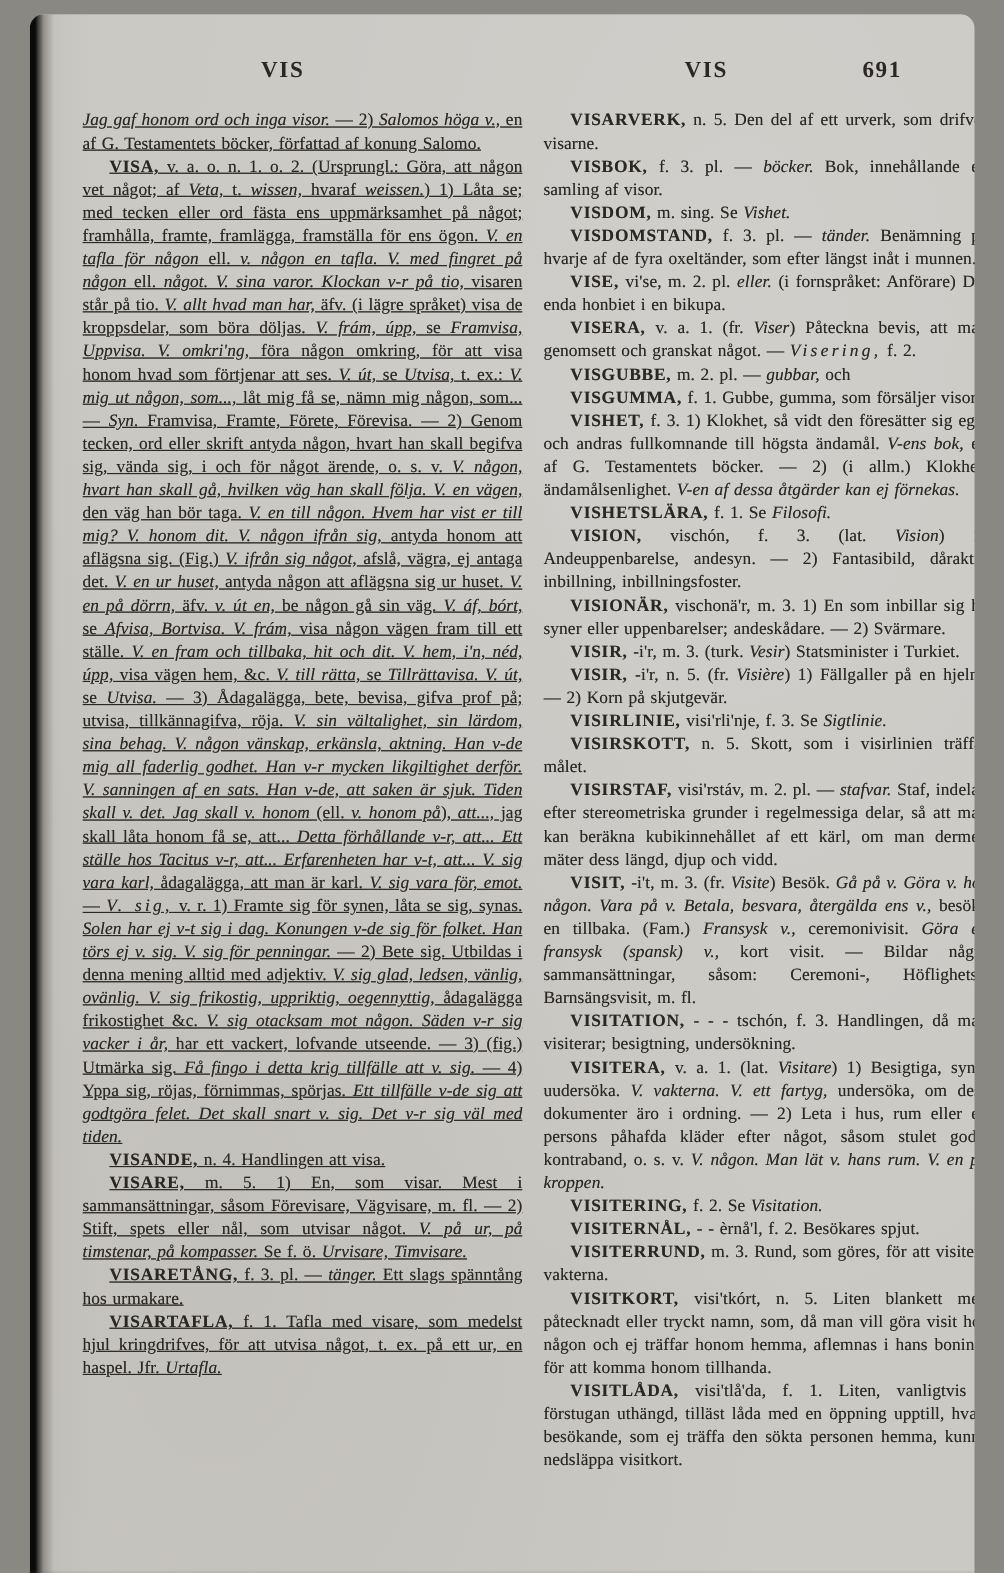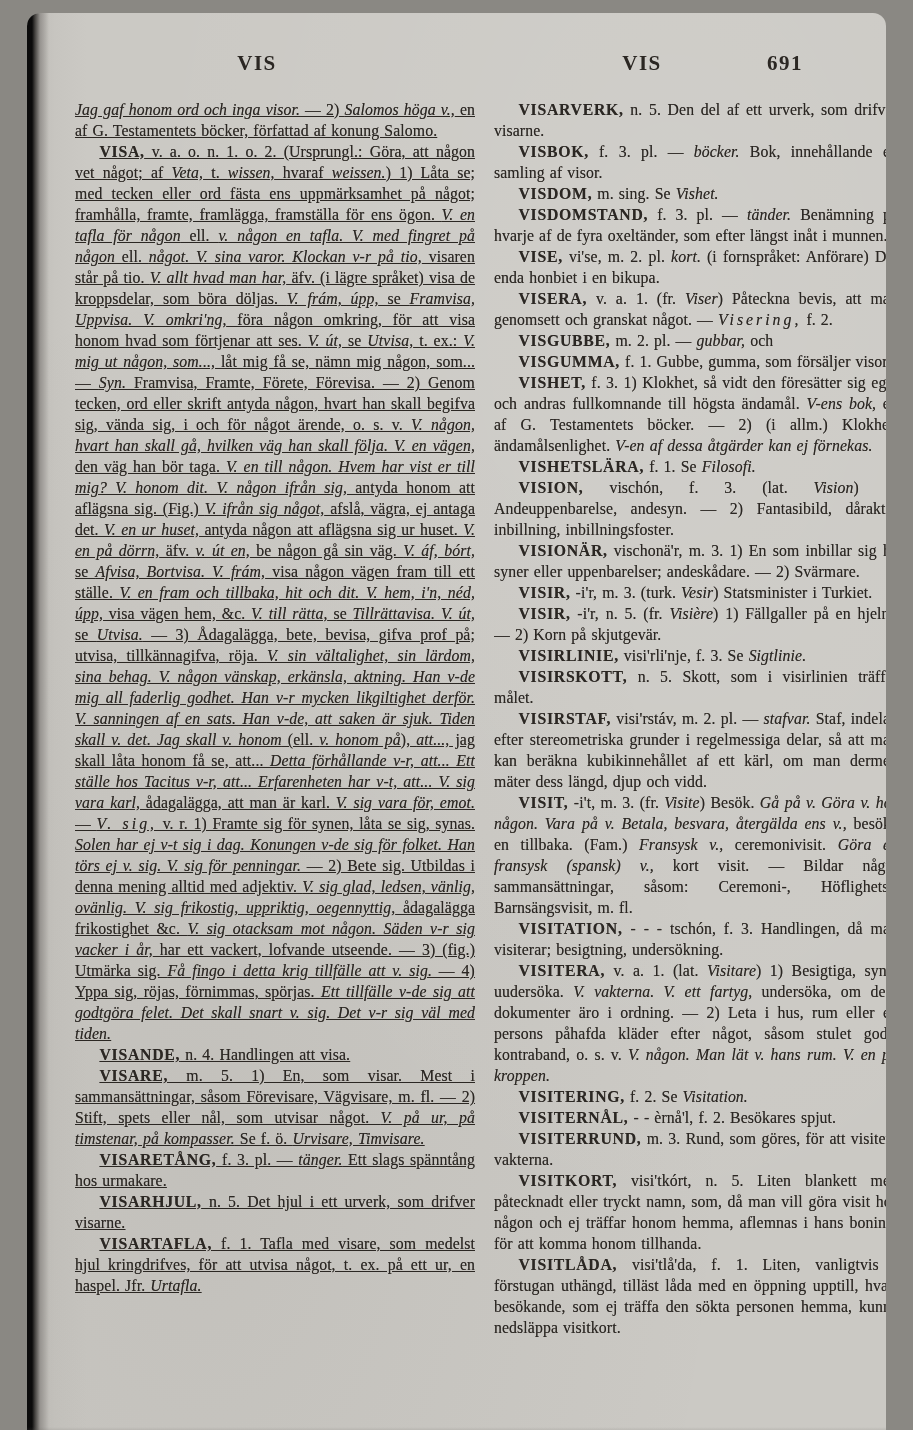--- a/index.html
+++ b/index.html
@@ -37,37 +37,36 @@
   .seg-i{font-style:italic;}
   .seg-is{font-style:italic;letter-spacing:3px;}
 </style>
 </head>
 <body>
 
 <div id="page">
 
   <div class="running" style="left:175px;width:110px;">VIS</div>
   <div class="running" style="left:565px;width:100px;">VIS</div>
-  <div class="running" style="left:718px;width:80px;">691</div>
+  <div class="running" style="left:735px;width:80px;">691</div>
 
   <div class="col" id="col-left">
       <p class="cont"><span class="seg-i">Jag gaf honom ord och inga visor.</span><span class="seg-n"> — 2) </span><span class="seg-i">Salomos höga v.,</span><span class="seg-n"> en af G. Testamentets böcker, författad af konung Salomo.</span></p>
       <p><span class="seg-b">VISA,</span><span class="seg-n"> v. a. o. n. 1. o. 2. (Ursprungl.: Göra, att någon vet något; af </span><span class="seg-i">Veta,</span><span class="seg-n"> t. </span><span class="seg-i">wissen,</span><span class="seg-n"> hvaraf </span><span class="seg-i">weissen.</span><span class="seg-n">) 1) Låta se; med tecken eller ord fästa ens uppmärksamhet på något; framhålla, framte, framlägga, framställa för ens ögon. </span><span class="seg-i">V. en tafla för någon</span><span class="seg-n"> ell. </span><span class="seg-i">v. någon en tafla. V. med fingret på någon</span><span class="seg-n"> ell. </span><span class="seg-i">något. V. sina varor. Klockan v-r på tio,</span><span class="seg-n"> visaren står på tio. </span><span class="seg-i">V. allt hvad man har,</span><span class="seg-n"> äfv. (i lägre språket) visa de kroppsdelar, som böra döljas. </span><span class="seg-i">V. frám, úpp,</span><span class="seg-n"> se </span><span class="seg-i">Framvisa, Uppvisa. V. omkri'ng,</span><span class="seg-n"> föra någon omkring, för att visa honom hvad som förtjenar att ses. </span><span class="seg-i">V. út,</span><span class="seg-n"> se </span><span class="seg-i">Utvisa,</span><span class="seg-n"> t. ex.: </span><span class="seg-i">V. mig ut någon, som...,</span><span class="seg-n"> låt mig få se, nämn mig någon, som... — </span><span class="seg-i">Syn.</span><span class="seg-n"> Framvisa, Framte, Förete, Förevisa. — 2) Genom tecken, ord eller skrift antyda någon, hvart han skall begifva sig, vända sig, i och för något ärende, o. s. v. </span><span class="seg-i">V. någon, hvart han skall gå, hvilken väg han skall följa. V. en vägen,</span><span class="seg-n"> den väg han bör taga. </span><span class="seg-i">V. en till någon. Hvem har vist er till mig? V. honom dit. V. någon ifrån sig,</span><span class="seg-n"> antyda honom att aflägsna sig. (Fig.) </span><span class="seg-i">V. ifrån sig något,</span><span class="seg-n"> afslå, vägra, ej antaga det. </span><span class="seg-i">V. en ur huset,</span><span class="seg-n"> antyda någon att aflägsna sig ur huset. </span><span class="seg-i">V. en på dörrn,</span><span class="seg-n"> äfv. </span><span class="seg-i">v. út en,</span><span class="seg-n"> be någon gå sin väg. </span><span class="seg-i">V. áf, bórt,</span><span class="seg-n"> se </span><span class="seg-i">Afvisa, Bortvisa. V. frám,</span><span class="seg-n"> visa någon vägen fram till ett ställe. </span><span class="seg-i">V. en fram och tillbaka, hit och dit. V. hem, i'n, néd, úpp,</span><span class="seg-n"> visa vägen hem, &amp;c. </span><span class="seg-i">V. till rätta,</span><span class="seg-n"> se </span><span class="seg-i">Tillrättavisa. V. út,</span><span class="seg-n"> se </span><span class="seg-i">Utvisa.</span><span class="seg-n"> — 3) Ådagalägga, bete, bevisa, gifva prof på; utvisa, tillkännagifva, röja. </span><span class="seg-i">V. sin vältalighet, sin lärdom, sina behag. V. någon vänskap, erkänsla, aktning. Han v-de mig all faderlig godhet. Han v-r mycken likgiltighet derför. V. sanningen af en sats. Han v-de, att saken är sjuk. Tiden skall v. det. Jag skall v. honom</span><span class="seg-n"> (ell. </span><span class="seg-i">v. honom på</span><span class="seg-n">), </span><span class="seg-i">att...,</span><span class="seg-n"> jag skall låta honom få se, att... </span><span class="seg-i">Detta förhållande v-r, att... Ett ställe hos Tacitus v-r, att... Erfarenheten har v-t, att... V. sig vara karl,</span><span class="seg-n"> ådagalägga, att man är karl. </span><span class="seg-i">V. sig vara för, emot.</span><span class="seg-n"> — </span><span class="seg-is">V. sig,</span><span class="seg-n"> v. r. 1) Framte sig för synen, låta se sig, synas. </span><span class="seg-i">Solen har ej v-t sig i dag. Konungen v-de sig för folket. Han törs ej v. sig. V. sig för penningar.</span><span class="seg-n"> — 2) Bete sig. Utbildas i denna mening alltid med adjektiv. </span><span class="seg-i">V. sig glad, ledsen, vänlig, ovänlig. V. sig frikostig, uppriktig, oegennyttig,</span><span class="seg-n"> ådagalägga frikostighet &amp;c. </span><span class="seg-i">V. sig otacksam mot någon. Säden v-r sig vacker i år,</span><span class="seg-n"> har ett vackert, lofvande utseende. — 3) (fig.) Utmärka sig. </span><span class="seg-i">Få fingo i detta krig tillfälle att v. sig.</span><span class="seg-n"> — 4) Yppa sig, röjas, förnimmas, spörjas. </span><span class="seg-i">Ett tillfälle v-de sig att godtgöra felet. Det skall snart v. sig. Det v-r sig väl med tiden.</span></p>
       <p><span class="seg-b">VISANDE,</span><span class="seg-n"> n. 4. Handlingen att visa.</span></p>
       <p><span class="seg-b">VISARE,</span><span class="seg-n"> m. 5. 1) En, som visar. Mest i sammansättningar, såsom Förevisare, Vägvisare, m. fl. — 2) Stift, spets eller nål, som utvisar något. </span><span class="seg-i">V. på ur, på timstenar, på kompasser.</span><span class="seg-n"> Se f. ö. </span><span class="seg-i">Urvisare, Timvisare.</span></p>
       <p><span class="seg-b">VISARETÅNG,</span><span class="seg-n"> f. 3. pl. — </span><span class="seg-i">tänger.</span><span class="seg-n"> Ett slags spänntång hos urmakare.</span></p>
-      <p><span class="seg-b">VISARHJUL,</span><span class="seg-n"> n. 5. Det hjul i ett urverk, som drifver visarne.</span></p>
       <p><span class="seg-b">VISARTAFLA,</span><span class="seg-n"> f. 1. Tafla med visare, som medelst hjul kringdrifves, för att utvisa något, t. ex. på ett ur, en haspel. Jfr. </span><span class="seg-i">Urtafla.</span></p>
     </div>
   <div class="col" id="col-right">
       <p><span class="seg-b">VISARVERK,</span><span class="seg-n"> n. 5. Den del af ett urverk, som drifver visarne.</span></p>
       <p><span class="seg-b">VISBOK,</span><span class="seg-n"> f. 3. pl. — </span><span class="seg-i">böcker.</span><span class="seg-n"> Bok, innehållande en samling af visor.</span></p>
       <p><span class="seg-b">VISDOM,</span><span class="seg-n"> m. sing. Se </span><span class="seg-i">Vishet.</span></p>
       <p><span class="seg-b">VISDOMSTAND,</span><span class="seg-n"> f. 3. pl. — </span><span class="seg-i">tänder.</span><span class="seg-n"> Benämning på hvarje af de fyra oxeltänder, som efter längst inåt i munnen.</span></p>
-      <p><span class="seg-b">VISE,</span><span class="seg-n"> vi'se, m. 2. pl. </span><span class="seg-i">kort.</span><span class="seg-n"> (i fornspråket: Anförare) Det enda honbiet i en bikupa.</span></p>
+      <p><span class="seg-b">VISE,</span><span class="seg-n"> vi'se, m. 2. pl. </span><span class="seg-i">eller.</span><span class="seg-n"> (i fornspråket: Anförare) Det enda honbiet i en bikupa.</span></p>
       <p><span class="seg-b">VISERA,</span><span class="seg-n"> v. a. 1. (fr. </span><span class="seg-i">Viser</span><span class="seg-n">) Påteckna bevis, att man genomsett och granskat något. — </span><span class="seg-is">Visering,</span><span class="seg-n"> f. 2.</span></p>
       <p><span class="seg-b">VISGUBBE,</span><span class="seg-n"> m. 2. pl. — </span><span class="seg-i">gubbar,</span><span class="seg-n"> och</span></p>
       <p><span class="seg-b">VISGUMMA,</span><span class="seg-n"> f. 1. Gubbe, gumma, som försäljer visor.</span></p>
       <p><span class="seg-b">VISHET,</span><span class="seg-n"> f. 3. 1) Klokhet, så vidt den föresätter sig eget och andras fullkomnande till högsta ändamål. </span><span class="seg-i">V-ens bok,</span><span class="seg-n"> en af G. Testamentets böcker. — 2) (i allm.) Klokhet; ändamålsenlighet. </span><span class="seg-i">V-en af dessa åtgärder kan ej förnekas.</span></p>
       <p><span class="seg-b">VISHETSLÄRA,</span><span class="seg-n"> f. 1. Se </span><span class="seg-i">Filosofi.</span></p>
       <p><span class="seg-b">VISION,</span><span class="seg-n"> vischón, f. 3. (lat. </span><span class="seg-i">Vision</span><span class="seg-n">) 1) Andeuppenbarelse, andesyn. — 2) Fantasibild, dåraktig inbillning, inbillningsfoster.</span></p>
       <p><span class="seg-b">VISIONÄR,</span><span class="seg-n"> vischonä'r, m. 3. 1) En som inbillar sig ha syner eller uppenbarelser; andeskådare. — 2) Svärmare.</span></p>
       <p><span class="seg-b">VISIR,</span><span class="seg-n"> -i'r, m. 3. (turk. </span><span class="seg-i">Vesir</span><span class="seg-n">) Statsminister i Turkiet.</span></p>
       <p><span class="seg-b">VISIR,</span><span class="seg-n"> -i'r, n. 5. (fr. </span><span class="seg-i">Visière</span><span class="seg-n">) 1) Fällgaller på en hjelm. — 2) Korn på skjutgevär.</span></p>
       <p><span class="seg-b">VISIRLINIE,</span><span class="seg-n"> visi'rli'nje, f. 3. Se </span><span class="seg-i">Sigtlinie.</span></p>

